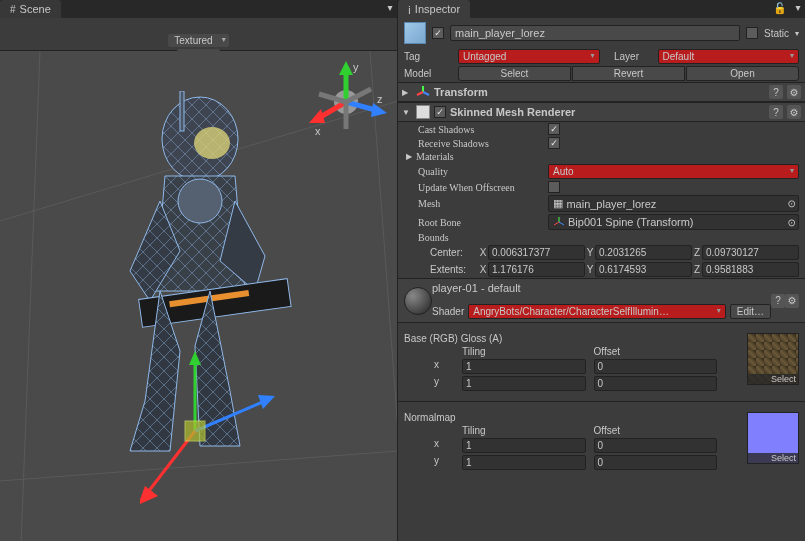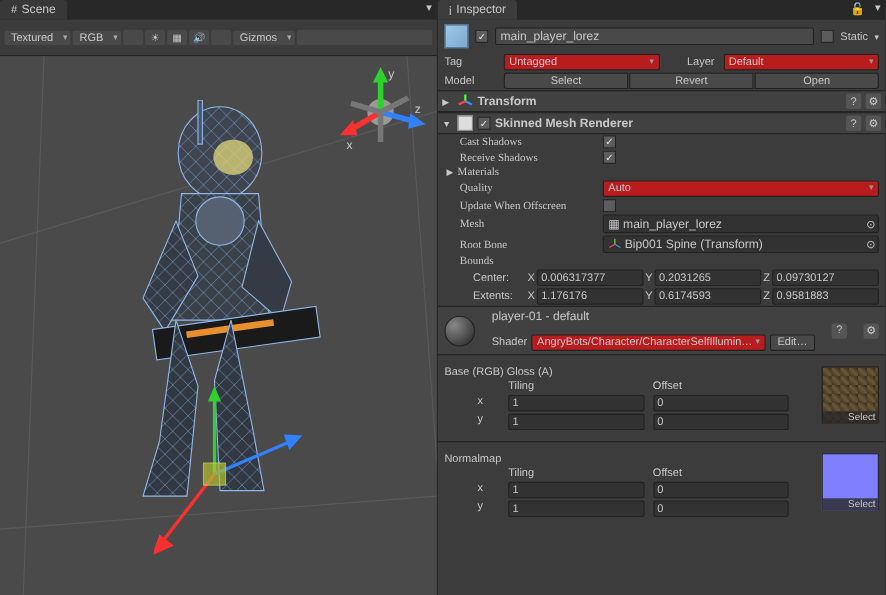--- a/index.html
+++ b/index.html
@@ -3,21 +3,21 @@
 <meta charset="utf-8">
 <style>
 * { margin:0; padding:0; box-sizing:border-box; font-family:Arial,Helvetica,sans-serif; font-size:11px; color:#c8c8c8; }
 body { background:#282828; height:541px; width:805px; overflow:hidden; }
 .app { display:flex; height:100%; }
 .scene-panel { width:398px; background:#383838; display:flex; flex-direction:column; border-right:1px solid #222; }
 .inspector-panel { flex:1; background:#3c3c3c; display:flex; flex-direction:column; }
 .tab-bar { height:18px; background:#282828; display:flex; align-items:stretch; }
 .tab { background:#3c3c3c; padding:2px 10px; border-radius:3px 3px 0 0; display:flex; align-items:center; gap:4px; margin-right:4px; }
 .tab.dark { background:#383838; }
-.toolbar { height:18px; background:#3c3c3c; display:flex; align-items:center; padding:16px 4px; gap:2px; border-bottom:1px solid #222;}
+.toolbar { height:18px; background:#3c3c3c; display:flex; align-items:center; padding:16px 4px; gap:2px; border-bottom:1px solid #222;flex-direction:column;}
 .toolbar-dd { background:#494949; padding:1px 16px 1px 6px; border-radius:2px; position:relative; cursor:pointer; font-size:10px;}
 .toolbar-dd::after { content:"▾"; position:absolute; right:3px; top:1px; font-size:8px; color:#aaa;}
 .toolbar-btn { background:#494949; width:18px; height:14px; border-radius:2px; display:flex; align-items:center; justify-content:center; cursor:pointer; font-size:9px;}
 .viewport { flex:1; background:#4a4a4a; position:relative; overflow:hidden; }
 .model-placeholder { position:absolute; left:80px; top:40px; width:220px; height:380px; }
 .gizmo { position:absolute; }
 .insp-header { padding:4px 6px; display:flex; align-items:center; gap:6px; background:#3c3c3c; }
 .insp-body { flex:1; overflow-y:auto; }
 .insp-body::-webkit-scrollbar{width:15px;background:#333}.insp-body::-webkit-scrollbar-thumb{background:#595959;border:1px solid #222;border-radius:2px}
 .cube-icon { width:22px; height:22px; background:linear-gradient(135deg,#a0c8e8,#7aa8d0); border:1px solid #5a88b0; }
@@ -37,21 +37,21 @@
 .foldout { width:10px; font-size:8px; cursor:pointer; }
 .help-icn, .gear-icn { width:14px; height:14px; cursor:pointer; display:flex; align-items:center; justify-content:center; font-size:10px; background:#555; border-radius:2px;}
 .transform-icn { width:14px; height:14px; position:relative; }
 .prop-row { display:flex; align-items:center; padding:1px 6px 1px 20px; }
 .prop-label { width:130px; font-size:10px;font-family:Liberation Serif, serif; }
 .numfield { background:#323232; border:1px solid #222; padding:1px 3px; border-radius:2px; font-size:10px; flex:1; min-width:0;}
 .xyz-label { width:10px; font-size:10px; text-align:center;}
 .obj-field { flex:1; background:#323232; border:1px solid #222; padding:1px 4px; border-radius:2px; font-size:10px; display:flex; align-items:center; gap:3px; position:relative;}
 .obj-field::after{content:"⊙"; position:absolute; right:2px; font-size:10px;}
 .mat-section { background:#3c3c3c; }
-.mat-header { display:flex; align-items:center; padding:3px 6px; gap:15px; background:#414141; border-top:1px solid #222;}
+.mat-header { display:flex; align-items:center; padding:3px 6px; gap:0; background:#414141; border-top:1px solid #222;}
 .mat-thumb { width:28px; height:28px; border-radius:14px; background:radial-gradient(circle at 30% 30%, #888, #222); border:1px solid #222;}
 .mat-name-col { flex:1; }
 .shader-row { display:flex; align-items:center; gap:4px; margin-top:10px;}
 .edit-btn { background:#494949; border:1px solid #222; padding:1px 6px; border-radius:2px; font-size:10px; cursor:pointer;}
 .tex-section { padding:10px 6px; border-top:1px solid #222;}
 .tex-header-row { display:flex; align-items:flex-start;}
 .tex-props { flex:1; }
 .tex-thumb { width:52px; height:52px; border:1px solid #222; position:relative; cursor:pointer;}
 .tex-thumb .sel-label{ position:absolute; bottom:0; right:0; left:0; background:rgba(40,40,40,.8); font-size:9px; text-align:right; padding:0 2px;}
 .tiling-grid { display:grid; grid-template-columns:20px 1fr 1fr; gap:2px 8px; padding:2px 30px 0 30px;}
@@ -166,21 +166,21 @@
         <div class="cube-icon"></div>
         <div class="chk">✓</div>
         <div class="namefield">main_player_lorez</div>
         <div class="chk"></div>
         <span class="static-label">Static</span>
         <span style="font-size:8px">▾</span>
       </div>
       <div class="row">
         <span class="label-col">Tag</span>
         <div class="dd">Untagged</div>
-        <span class="label-col" style="text-align:right;padding-right:4px">Layer</span>
+        <span class="label-col" style="text-align:center;padding-right:4px">Layer</span>
         <div class="dd">Default</div>
       </div>
       <div class="row">
         <span class="label-col">Model</span>
         <div class="three-btn">
           <div>Select</div>
           <div>Revert</div>
           <div>Open</div>
         </div>
       </div>

